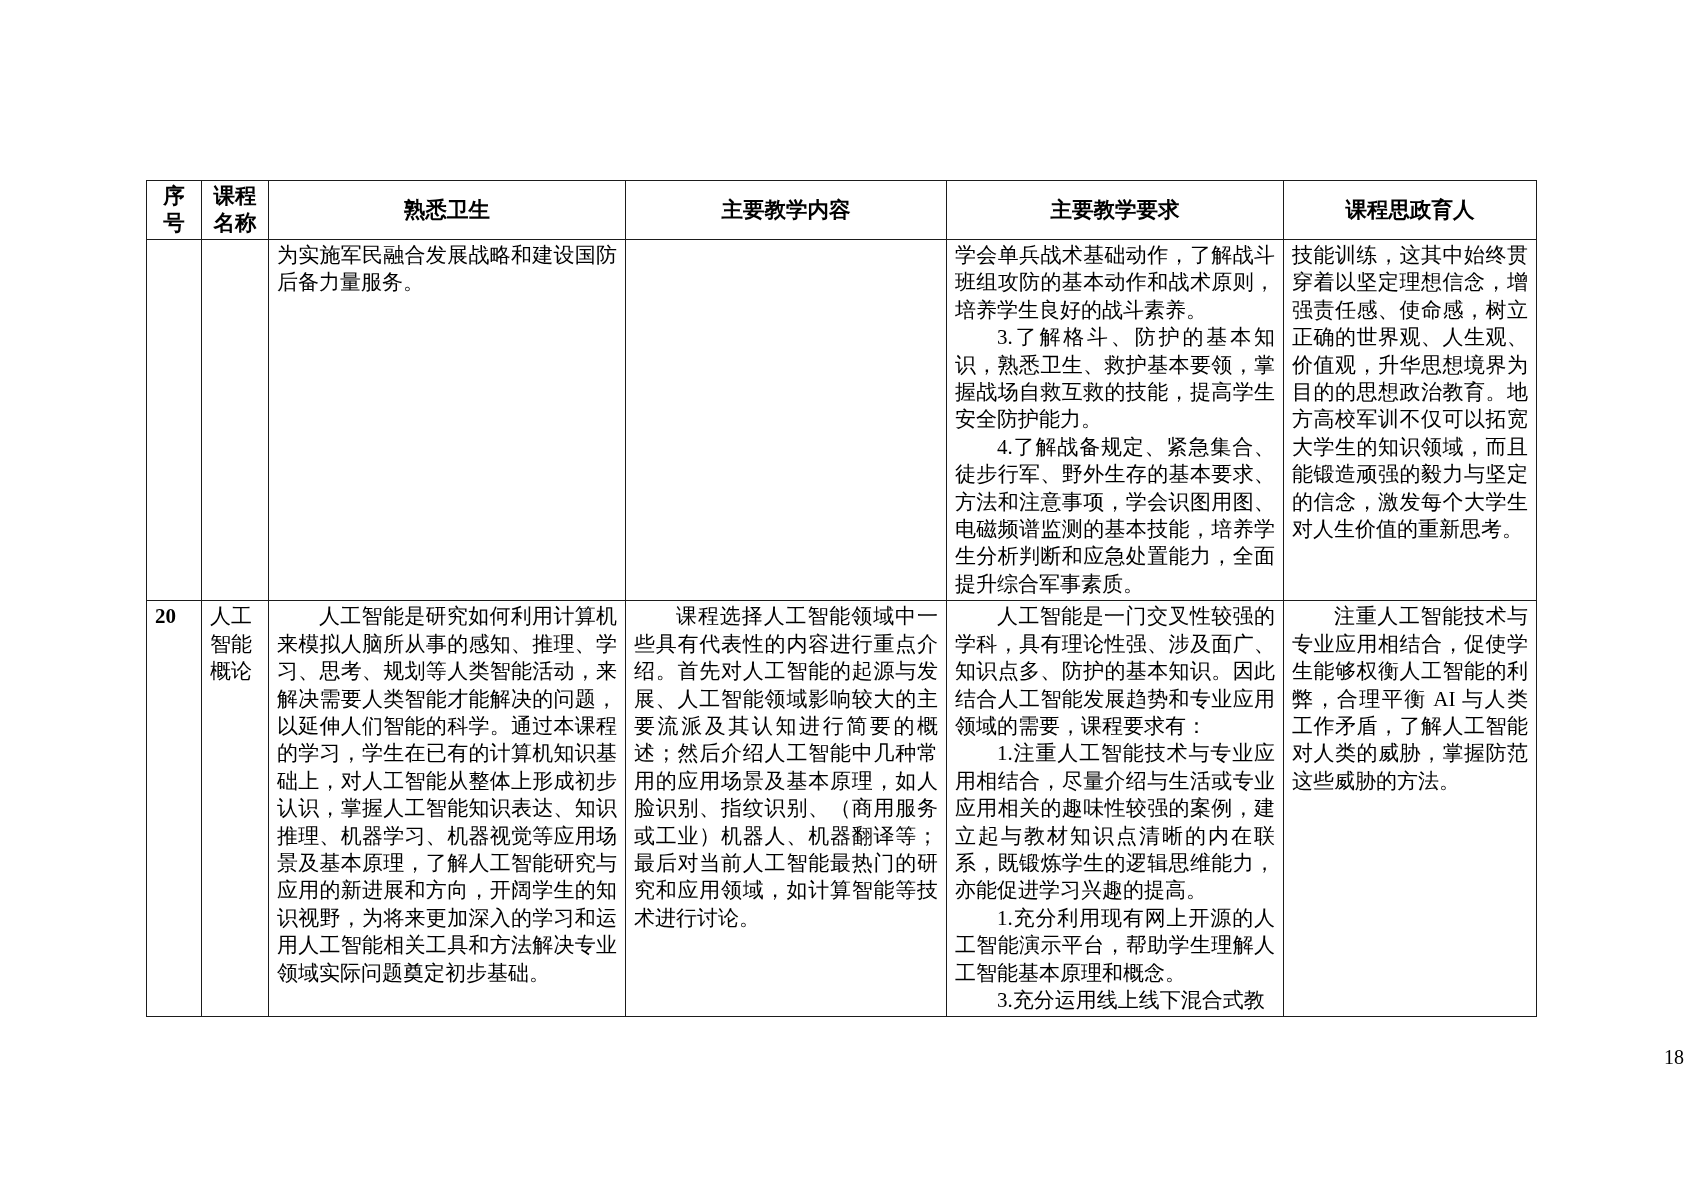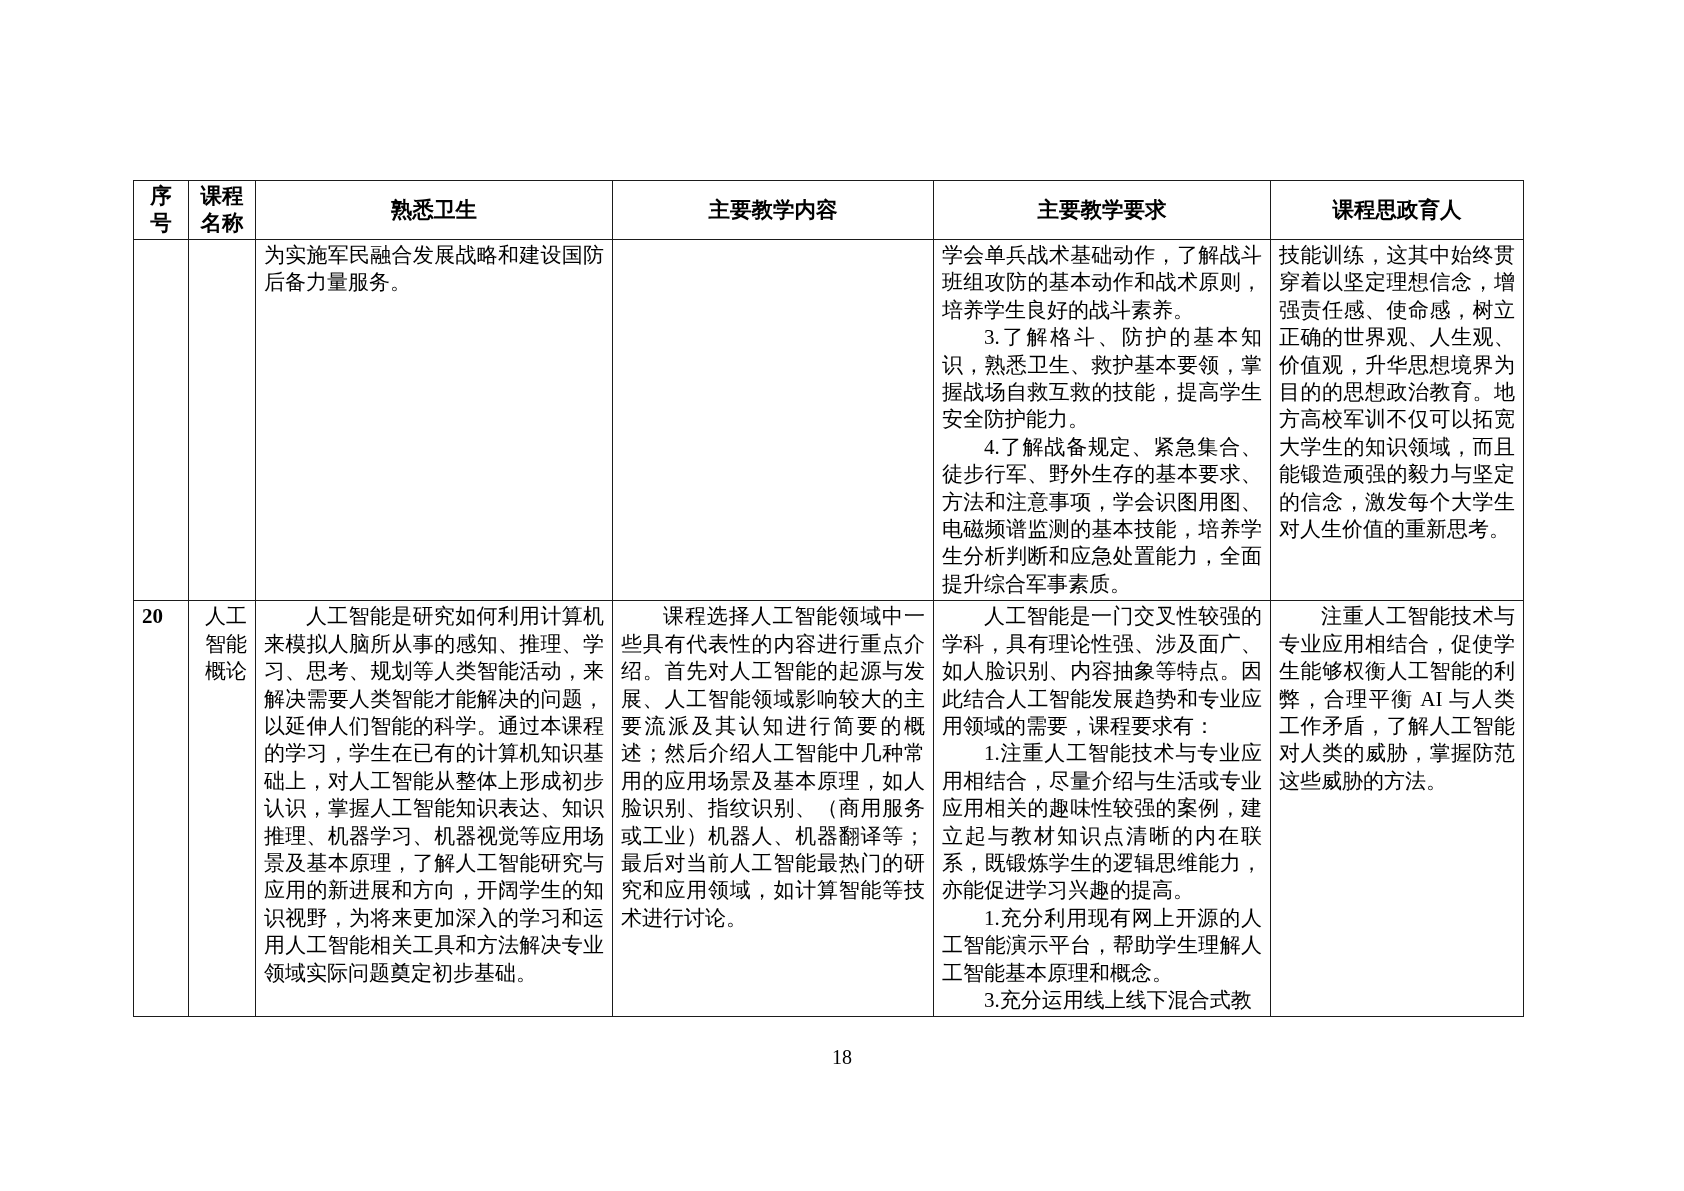--- a/index.html
+++ b/index.html
@@ -14,21 +14,21 @@
     font-family: "Liberation Serif", "DejaVu Serif", serif;
     color: #000000;
   }
   .sheet {
     position: absolute;
     inset: 0;
     background: #ffffff;
   }
   table.course {
     position: absolute;
-    left: 133px;
+    left: 146px;
     top: 180px;
     width: 1390px;
     border-collapse: collapse;
     table-layout: fixed;
   }
   table.course, table.course th, table.course td {
     border: 1.7px solid #1b1b1b;
   }
   table.course th {
     font-weight: bold;
@@ -55,31 +55,31 @@
     font-family: Liberation Serif, serif;
   }
   p.ind { text-indent: 2em; }
   td.va-mid { vertical-align: middle; }
   td.seq-cell {
     text-align: left;
     font-weight: bold;
     font-size: 22px;
   }
   td.name-cell {
-    text-align: right;
+    text-align: left;
     vertical-align: middle;
     line-height: 30px;
     padding: 2px 10px;
   }
   .page-num {
     position: absolute;
     top: 1046px;
     left: 0;
     width: 100%;
-    text-align: center;
+    text-align: right;
     font-size: 20px;
     color: #000000;
   }
 </style>
 </head>
 <body>
 
 <div class="sheet">
 
   <table class="course">
@@ -121,21 +121,21 @@
       <tr class="r-20">
         <td class="seq-cell va-mid">20</td>
         <td class="name-cell">人工智能概论</td>
         <td>
           <p class="ind">人工智能是研究如何利用计算机来模拟人脑所从事的感知、推理、学习、思考、规划等人类智能活动，来解决需要人类智能才能解决的问题，以延伸人们智能的科学。通过本课程的学习，学生在已有的计算机知识基础上，对人工智能从整体上形成初步认识，掌握人工智能知识表达、知识推理、机器学习、机器视觉等应用场景及基本原理，了解人工智能研究与应用的新进展和方向，开阔学生的知识视野，为将来更加深入的学习和运用人工智能相关工具和方法解决专业领域实际问题奠定初步基础。</p>
         </td>
         <td class="va-mid">
           <p class="ind">课程选择人工智能领域中一些具有代表性的内容进行重点介绍。首先对人工智能的起源与发展、人工智能领域影响较大的主要流派及其认知进行简要的概述；然后介绍人工智能中几种常用的应用场景及基本原理，如人脸识别、指纹识别、（商用服务或工业）机器人、机器翻译等；最后对当前人工智能最热门的研究和应用领域，如计算智能等技术进行讨论。</p>
         </td>
         <td>
-          <p class="ind">人工智能是一门交叉性较强的学科，具有理论性强、涉及面广、如人脸识别、内容抽象等特点。因此结合人工智能发展趋势和专业应用领域的需要，课程要求有：</p>
+          <p class="ind">人工智能是一门交叉性较强的学科，具有理论性强、涉及面广、知识点多、防护的基本知识。因此结合人工智能发展趋势和专业应用领域的需要，课程要求有：</p>
           <p class="ind">1.注重人工智能技术与专业应用相结合，尽量介绍与生活或专业应用相关的趣味性较强的案例，建立起与教材知识点清晰的内在联系，既锻炼学生的逻辑思维能力，亦能促进学习兴趣的提高。</p>
           <p class="ind">1.充分利用现有网上开源的人工智能演示平台，帮助学生理解人工智能基本原理和概念。</p>
           <p class="ind">3.充分运用线上线下混合式教</p>
         </td>
         <td class="va-mid">
           <p class="ind">注重人工智能技术与专业应用相结合，促使学生能够权衡人工智能的利弊，合理平衡 AI 与人类工作矛盾，了解人工智能对人类的威胁，掌握防范这些威胁的方法。</p>
         </td>
       </tr>
     </tbody>
   </table>

